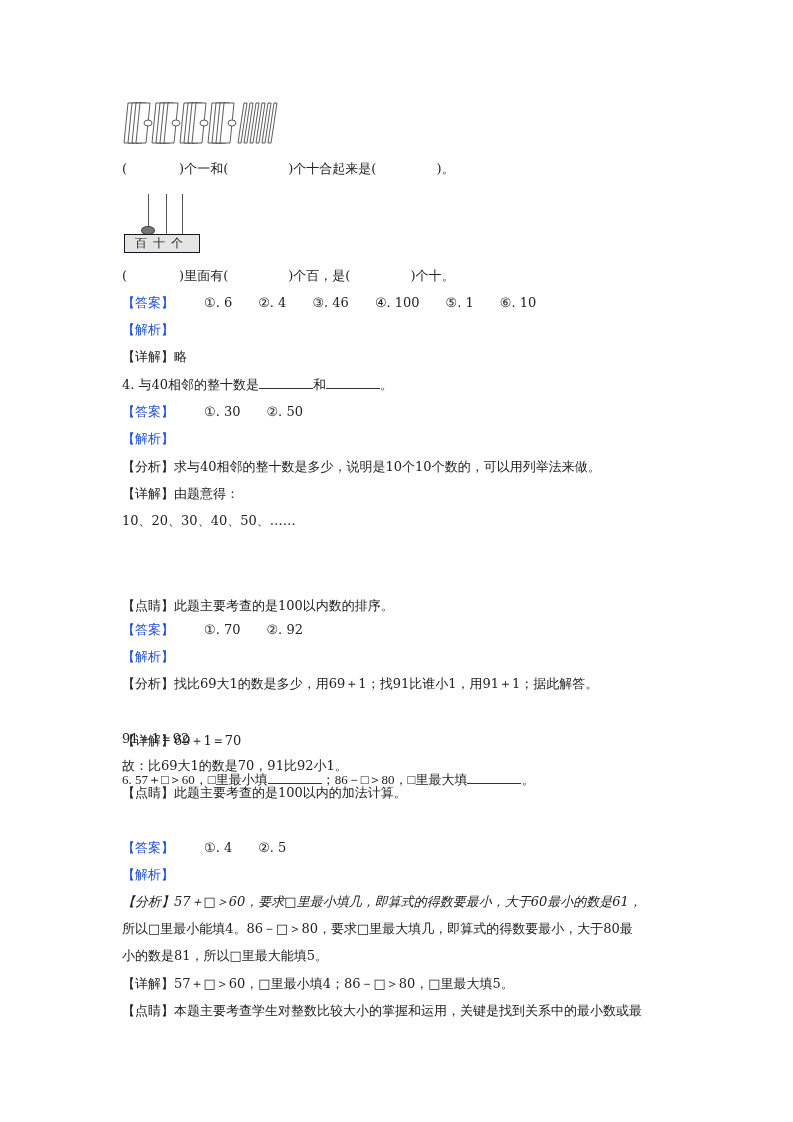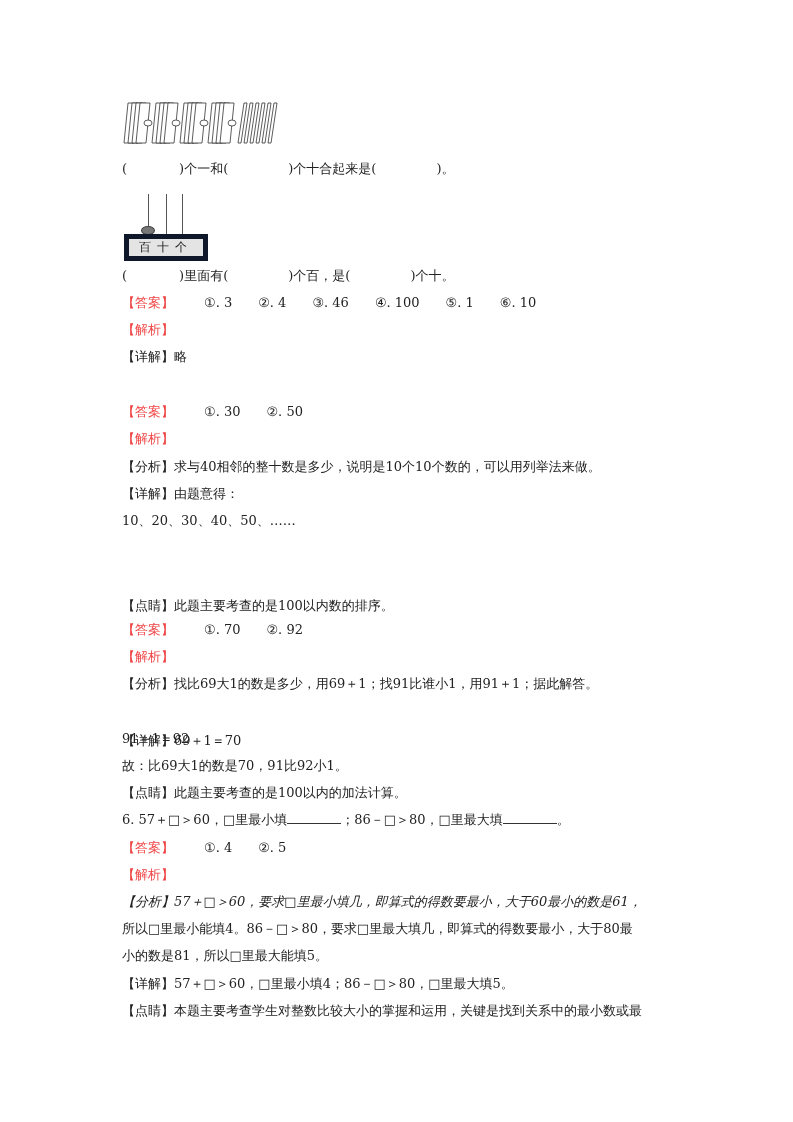--- a/index.html
+++ b/index.html
@@ -1,33 +1,33 @@
 <!DOCTYPE html>
 <html><head>
 <meta charset="utf-8">
 <style>
   html, body { margin: 0; padding: 0; background: #ffffff; }
   body { width: 793px; height: 1122px; position: relative; overflow: hidden;
          font-family: "DejaVu Serif", "Liberation Serif", serif; color: #222; }
   .page { position: absolute; left: 0; top: 0; width: 772px; height: 1122px; }
   .line { position: absolute; left: 122px; font-size: 13px; line-height: 18px; white-space: pre; }
-  .tag-blue { color: #ef4444; }
+  .tag-blue { color: #1d4ed8; }
   .blank { display: inline-block; border-bottom: 1px solid #333; width: 54px; height: 12px; vertical-align: baseline; }
   .ans-item { display: inline-block; margin-left: 26px; }
   .ans-first { margin-left: 30px; }
   .gap-paren { display: inline-block; width: 52px; }
   .gap-paren2 { display: inline-block; width: 60px; }
   
   .sticks { position: absolute; left: 122px; top: 101px; width: 156px; height: 46px; }
   
   .abacus { position: absolute; left: 124px; top: 194px; width: 76px; height: 60px; }
   .rod { position: absolute; top: 0; width: 1px; height: 40px; background: #555; }
   .bead { position: absolute; width: 12px; height: 7px; border-radius: 50%; background: #777; border: 1px solid #444; }
   .abacus-base { position: absolute; left: 0; top: 40px; width: 74px; height: 17px;
-                 background: #e4e4e4; border: 5px solid #0f172a; font-size: 12px; line-height: 17px;
+                 background: #e4e4e4; border: 1px solid #0f172a; font-size: 12px; line-height: 17px;
                  letter-spacing: 6px; text-align: center; color: #222; }
 </style>
 </head>
 <body>
 
 <div class="page">
 
   <svg class="sticks" viewBox="0 0 156 46">
     <g stroke="#333" stroke-width="0.8" fill="#fff">
 
@@ -76,45 +76,46 @@
   <div class="abacus">
     <div class="rod" style="left:24px;"></div>
     <div class="rod" style="left:42px;"></div>
     <div class="rod" style="left:58px;"></div>
     <div class="bead" style="left:17px; top:32px;"></div>
     <div class="abacus-base">百十个</div>
   </div>
 
   <div class="line" style="top:267px;"><span>(</span><span class="gap-paren"></span><span>)里面有(</span><span class="gap-paren2"></span><span>)个百，是(</span><span class="gap-paren2"></span><span>)个十。</span></div>
 
-  <div class="line" style="top:294px;"><span class="tag-blue">【答案】</span><span class="ans-item ans-first">①. 3</span><span class="ans-item">②. 4</span><span class="ans-item">③. 46</span><span class="ans-item">④. 100</span><span class="ans-item">⑤. 1</span><span class="ans-item">⑥. 10</span></div>
+  <div class="line" style="top:294px;"><span class="tag-blue">【答案】</span><span class="ans-item ans-first">①. 6</span><span class="ans-item">②. 4</span><span class="ans-item">③. 46</span><span class="ans-item">④. 100</span><span class="ans-item">⑤. 1</span><span class="ans-item">⑥. 10</span></div>
 
   <div class="line tag-blue" style="top:321px;">【解析】</div>
   <div class="line" style="top:348px;">【详解】略</div>
 
+  <div class="line" style="top:376px;"><span>4. 与40相邻的整十数是</span><span class="blank"></span><span>和</span><span class="blank"></span><span>。</span></div>
 
   <div class="line" style="top:403px;"><span class="tag-blue">【答案】</span><span class="ans-item ans-first">①. 30</span><span class="ans-item">②. 50</span></div>
 
   <div class="line tag-blue" style="top:430px;">【解析】</div>
   <div class="line" style="top:458px;">【分析】求与40相邻的整十数是多少，说明是10个10个数的，可以用列举法来做。</div>
   <div class="line" style="top:485px;">【详解】由题意得：</div>
   <div class="line" style="top:512px;">10、20、30、40、50、……</div>
   <div class="line" style="top:566px;margin-top:31px;">【点睛】此题主要考查的是100以内数的排序。</div>
 
 
   <div class="line" style="top:621px;"><span class="tag-blue">【答案】</span><span class="ans-item ans-first">①. 70</span><span class="ans-item">②. 92</span></div>
 
   <div class="line tag-blue" style="top:648px;">【解析】</div>
   <div class="line" style="top:675px;">【分析】找比69大1的数是多少，用69＋1；找91比谁小1，用91＋1；据此解答。</div>
   <div class="line" style="top:702px;margin-top:30px;">【详解】69＋1＝70</div>
   <div class="line" style="top:730px;">91＋1＝92</div>
   <div class="line" style="top:757px;">故：比69大1的数是70，91比92小1。</div>
   <div class="line" style="top:784px;">【点睛】此题主要考查的是100以内的加法计算。</div>
 
-  <div class="line" style="top:811px;"><span>6. 57＋□＞60，□里最小填</span><span class="blank"></span><span>；86－□＞80，□里最大填</span><span class="blank"></span><span>。</span></div>
+  <div class="line" style="top:771px;font-family:Liberation Serif, serif;"><span>6. 57＋□＞60，□里最小填</span><span class="blank"></span><span>；86－□＞80，□里最大填</span><span class="blank"></span><span>。</span></div>
 
   <div class="line" style="top:839px;"><span class="tag-blue">【答案】</span><span class="ans-item ans-first">①. 4</span><span class="ans-item">②. 5</span></div>
 
   <div class="line tag-blue" style="top:866px;">【解析】</div>
   <div class="line" style="top:893px;font-style:italic;">【分析】57＋□＞60，要求□里最小填几，即算式的得数要最小，大于60最小的数是61，</div>
   <div class="line" style="top:920px;">所以□里最小能填4。86－□＞80，要求□里最大填几，即算式的得数要最小，大于80最</div>
   <div class="line" style="top:947px;">小的数是81，所以□里最大能填5。</div>
   <div class="line" style="top:975px;">【详解】57＋□＞60，□里最小填4；86－□＞80，□里最大填5。</div>
   <div class="line" style="top:1002px;">【点睛】本题主要考查学生对整数比较大小的掌握和运用，关键是找到关系中的最小数或最</div>
 

